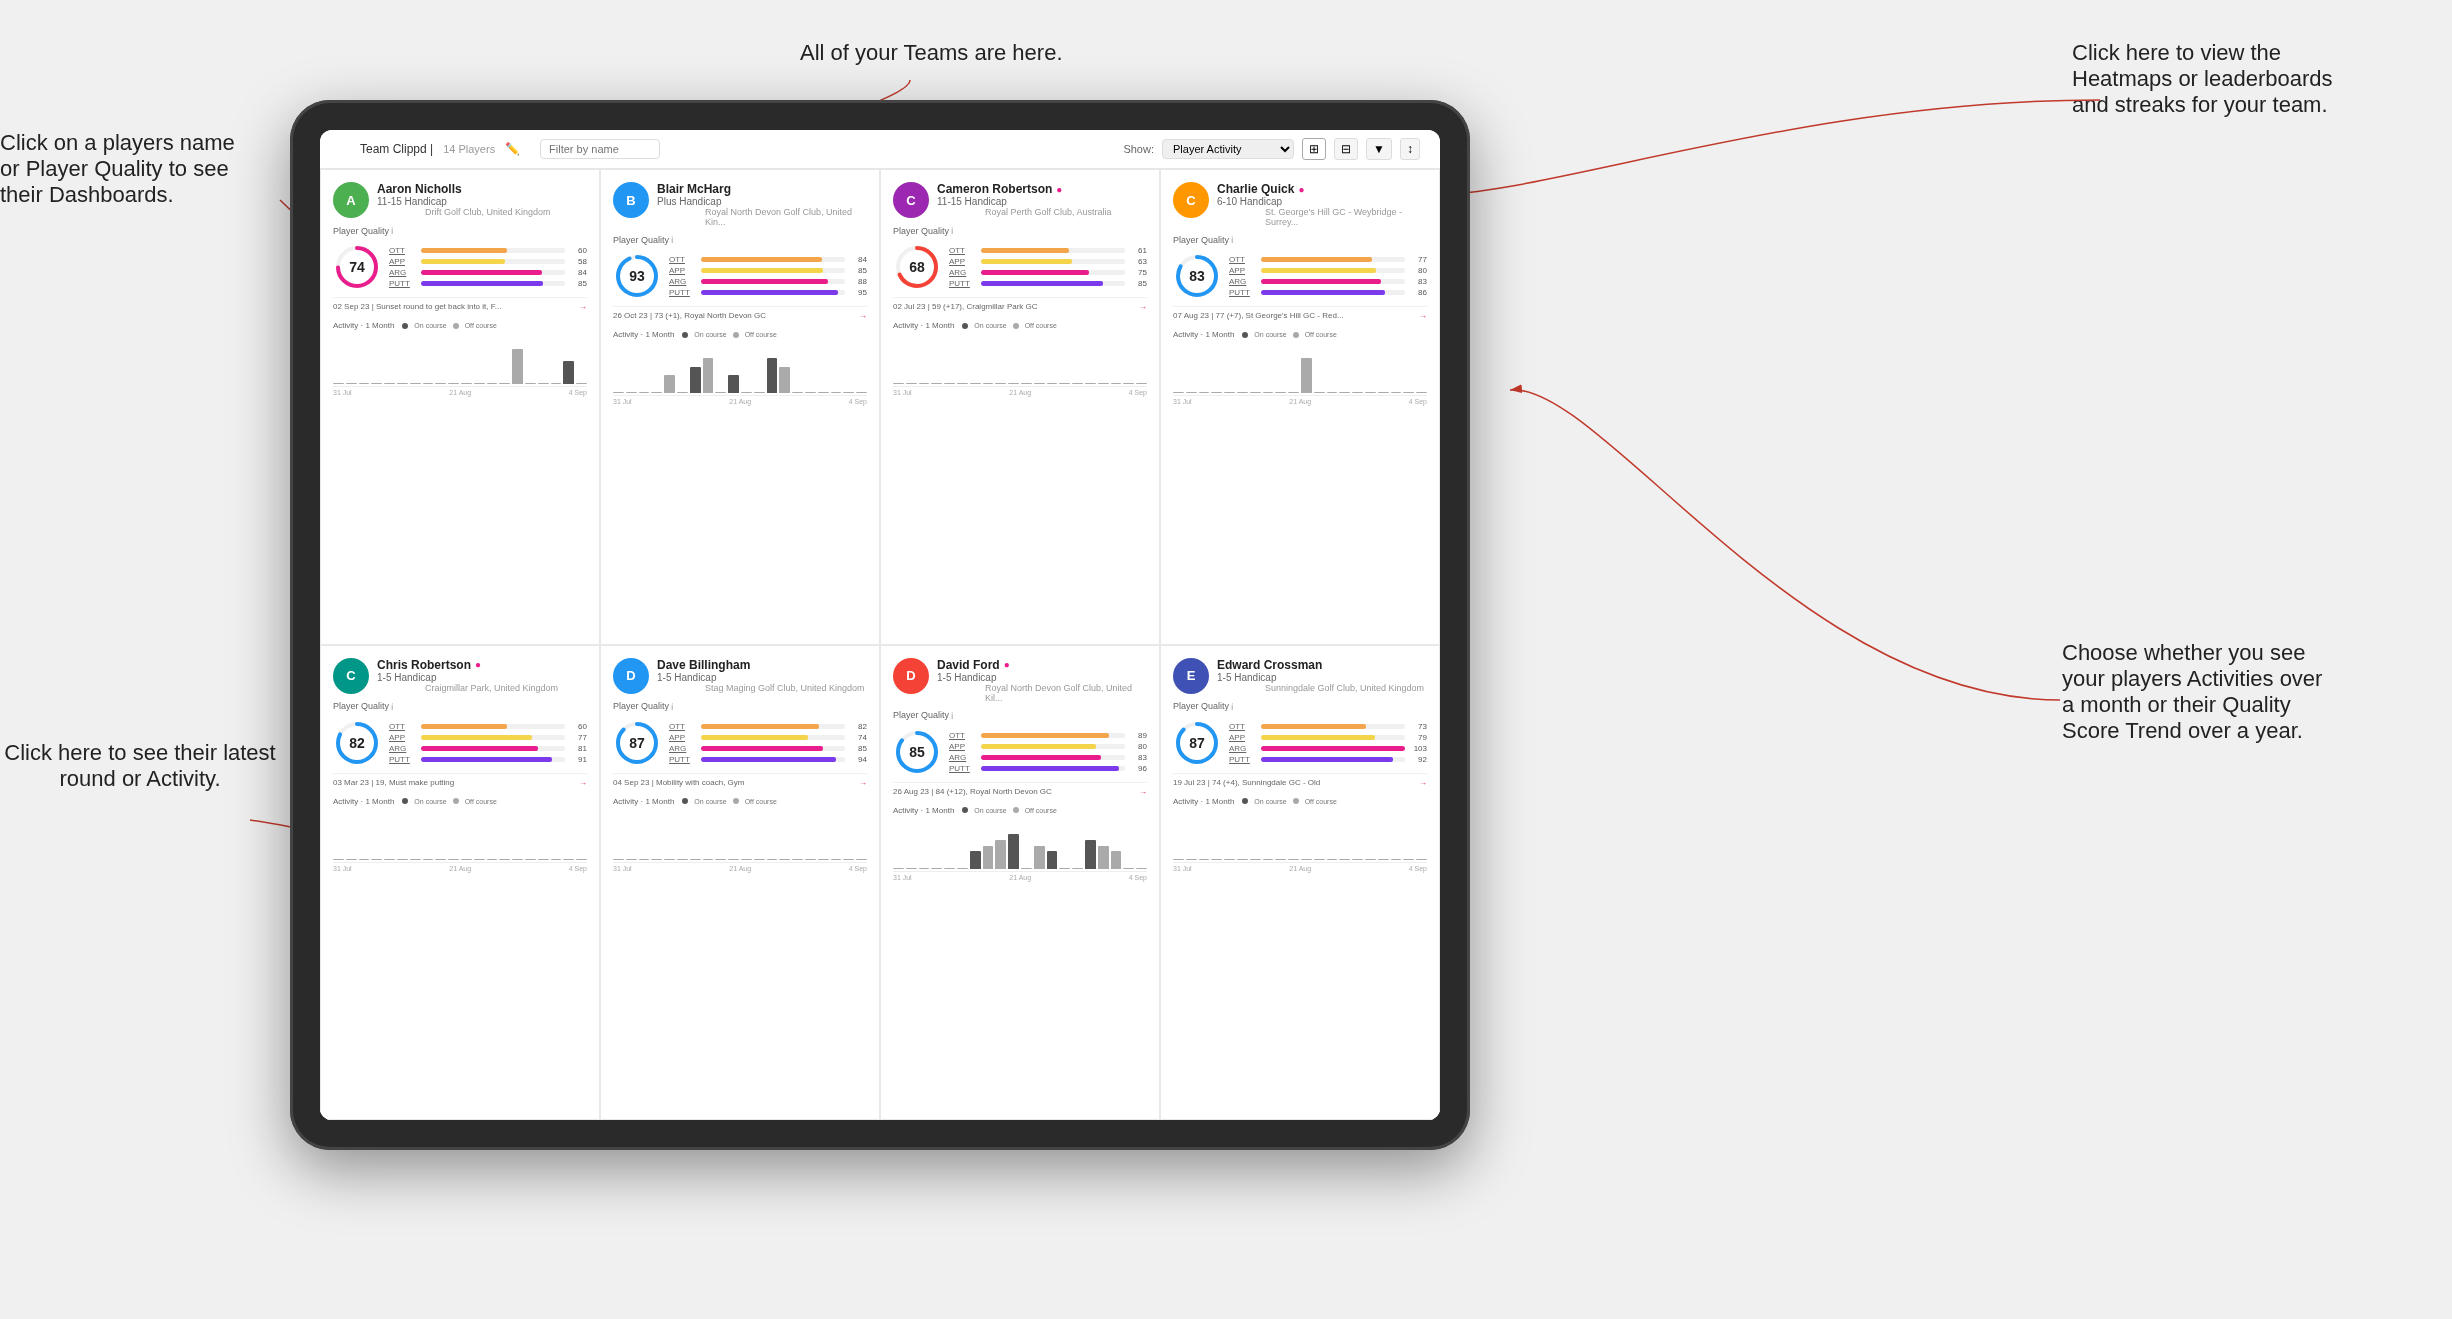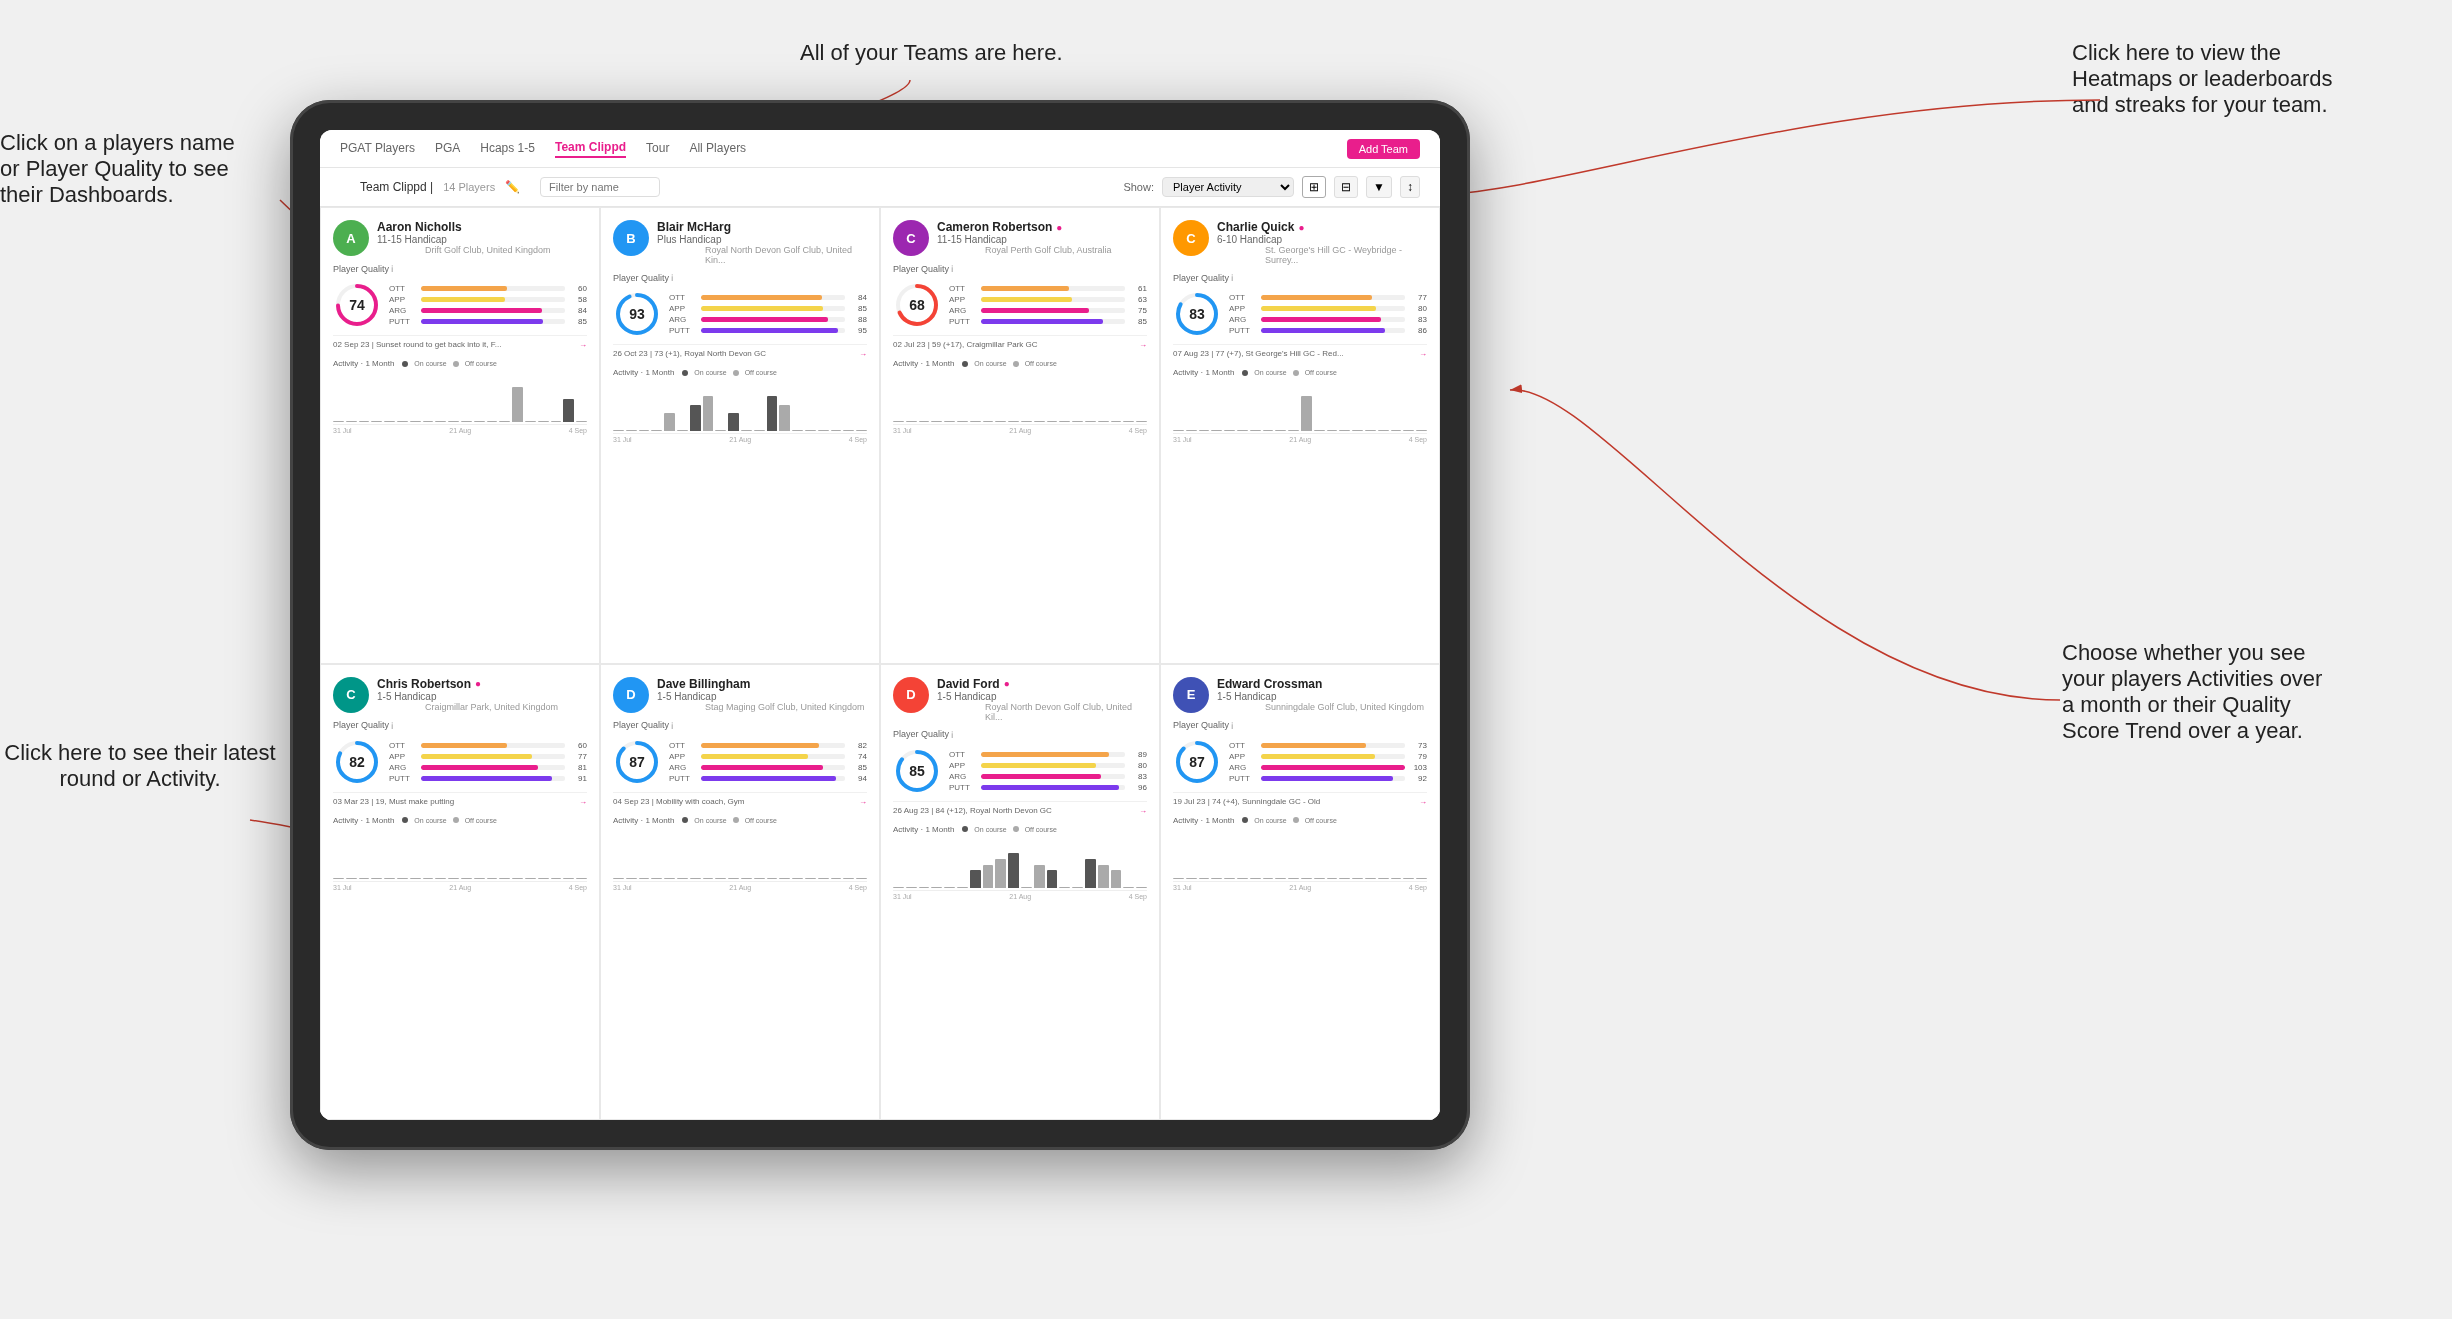--- a/index.html
+++ b/index.html
@@ -235,21 +235,21 @@
       display: flex;
       flex-direction: column;
       gap: 2px;
     }
     .stat-row {
       display: flex;
       align-items: center;
       gap: 4px;
       font-size: 8px;
     }
-    .stat-label { width: 28px; color: #666; font-size: 8px; }
+    .stat-label { width: 28px; color: #666; font-size: 8px; text-decoration: underline; }
     .stat-bar-bg {
       flex: 1;
       height: 5px;
       background: #f0f0f0;
       border-radius: 2px;
       overflow: hidden;
     }
     .stat-bar { height: 100%; border-radius: 2px; }
     .stat-value { width: 18px; text-align: right; color: #555; font-size: 8px; }
 
@@ -426,29 +426,20 @@
 
   <path d="M 250 820 C 320 830, 380 850, 420 850" stroke="#c0392b" stroke-width="1.5" fill="none" marker-end="url(#arrowhead)"></path>
 
   <path d="M 2060 700 C 1800 700, 1600 380, 1510 390" stroke="#c0392b" stroke-width="1.5" fill="none" marker-end="url(#arrowhead)"></path>
 </svg>
 
 <div class="ipad-frame">
   <div class="ipad-screen">
 
 
-    <div class="tabs-row">
-      <span class="tab">PGAT Players</span>
-      <span class="tab">PGA</span>
-      <span class="tab">Hcaps 1-5</span>
-      <span class="tab active">Team Clippd</span>
-      <span class="tab">Tour</span>
-      <span class="tab">All Players</span>
-      <button class="add-team-btn">Add Team</button>
-    </div>
 
     <div class="team-header">
       <span class="team-header-title">Team Clippd | </span>
       <span class="team-header-subtitle">14 Players</span>
       <span style="font-size:12px;color:#999;">✏️</span>
       <input class="filter-input" type="text" placeholder="Filter by name" style="">
       <div class="view-controls">
         <span class="show-label">Show:</span>
         <select class="show-select">
           <option>Player Activity</option>

